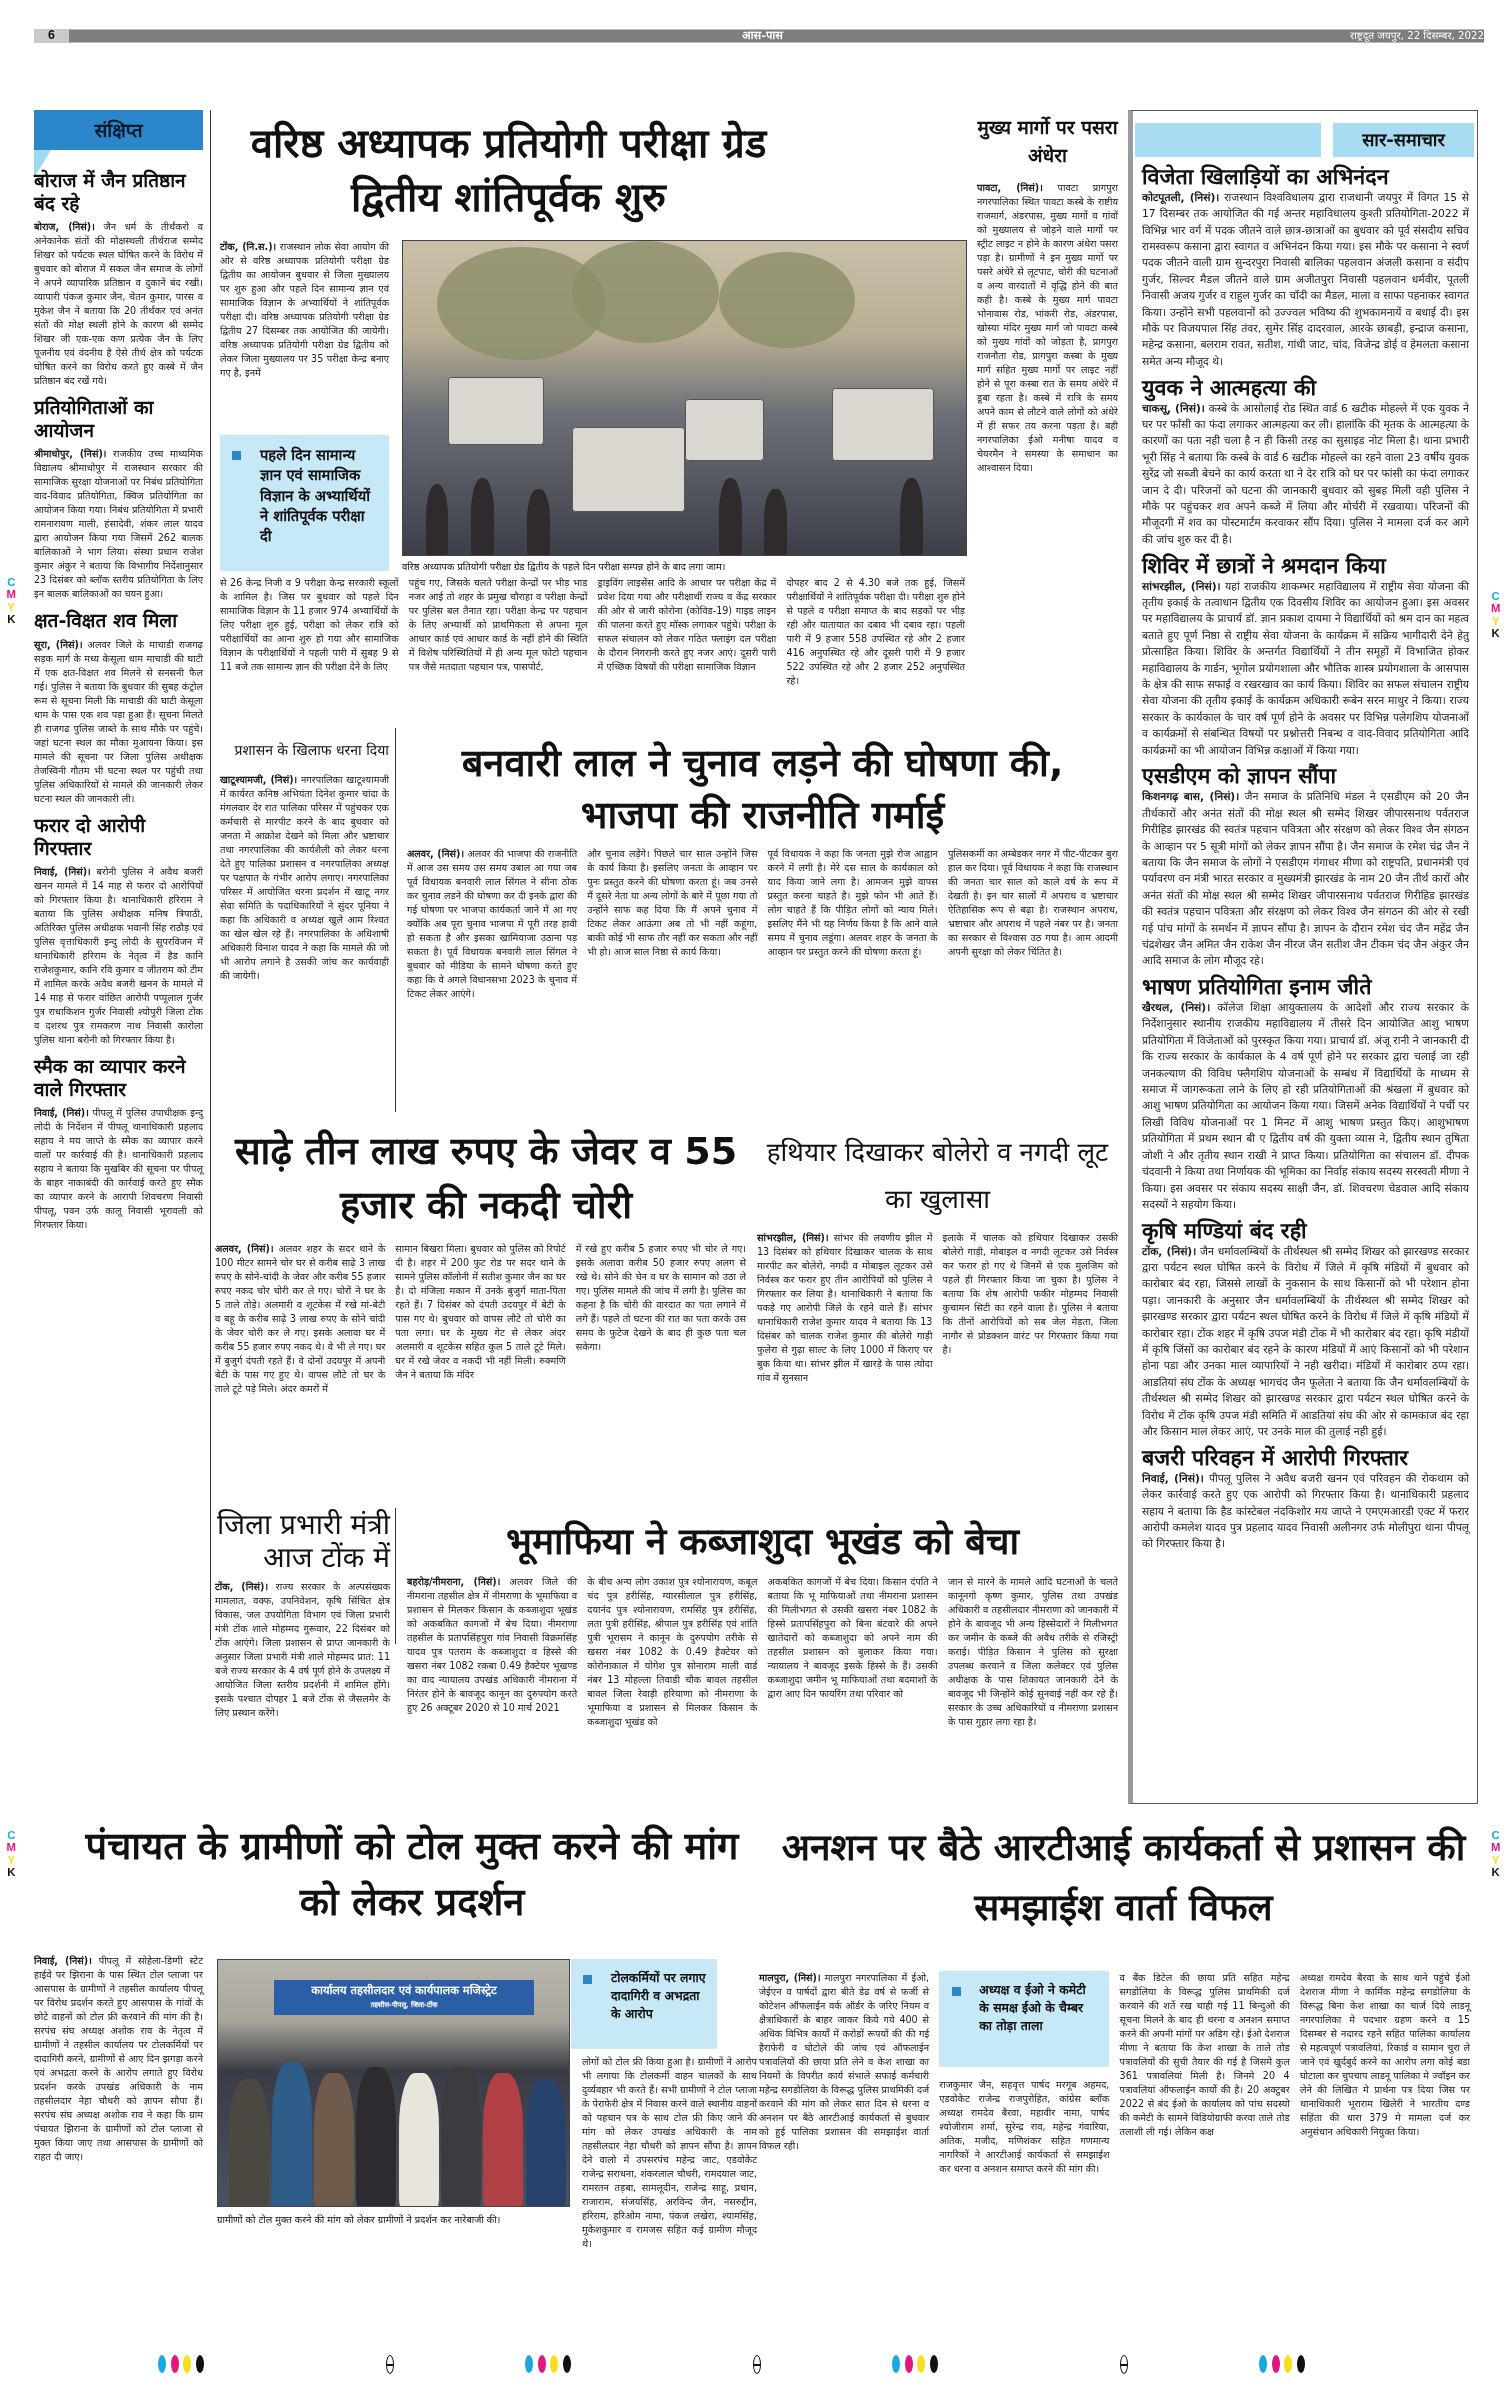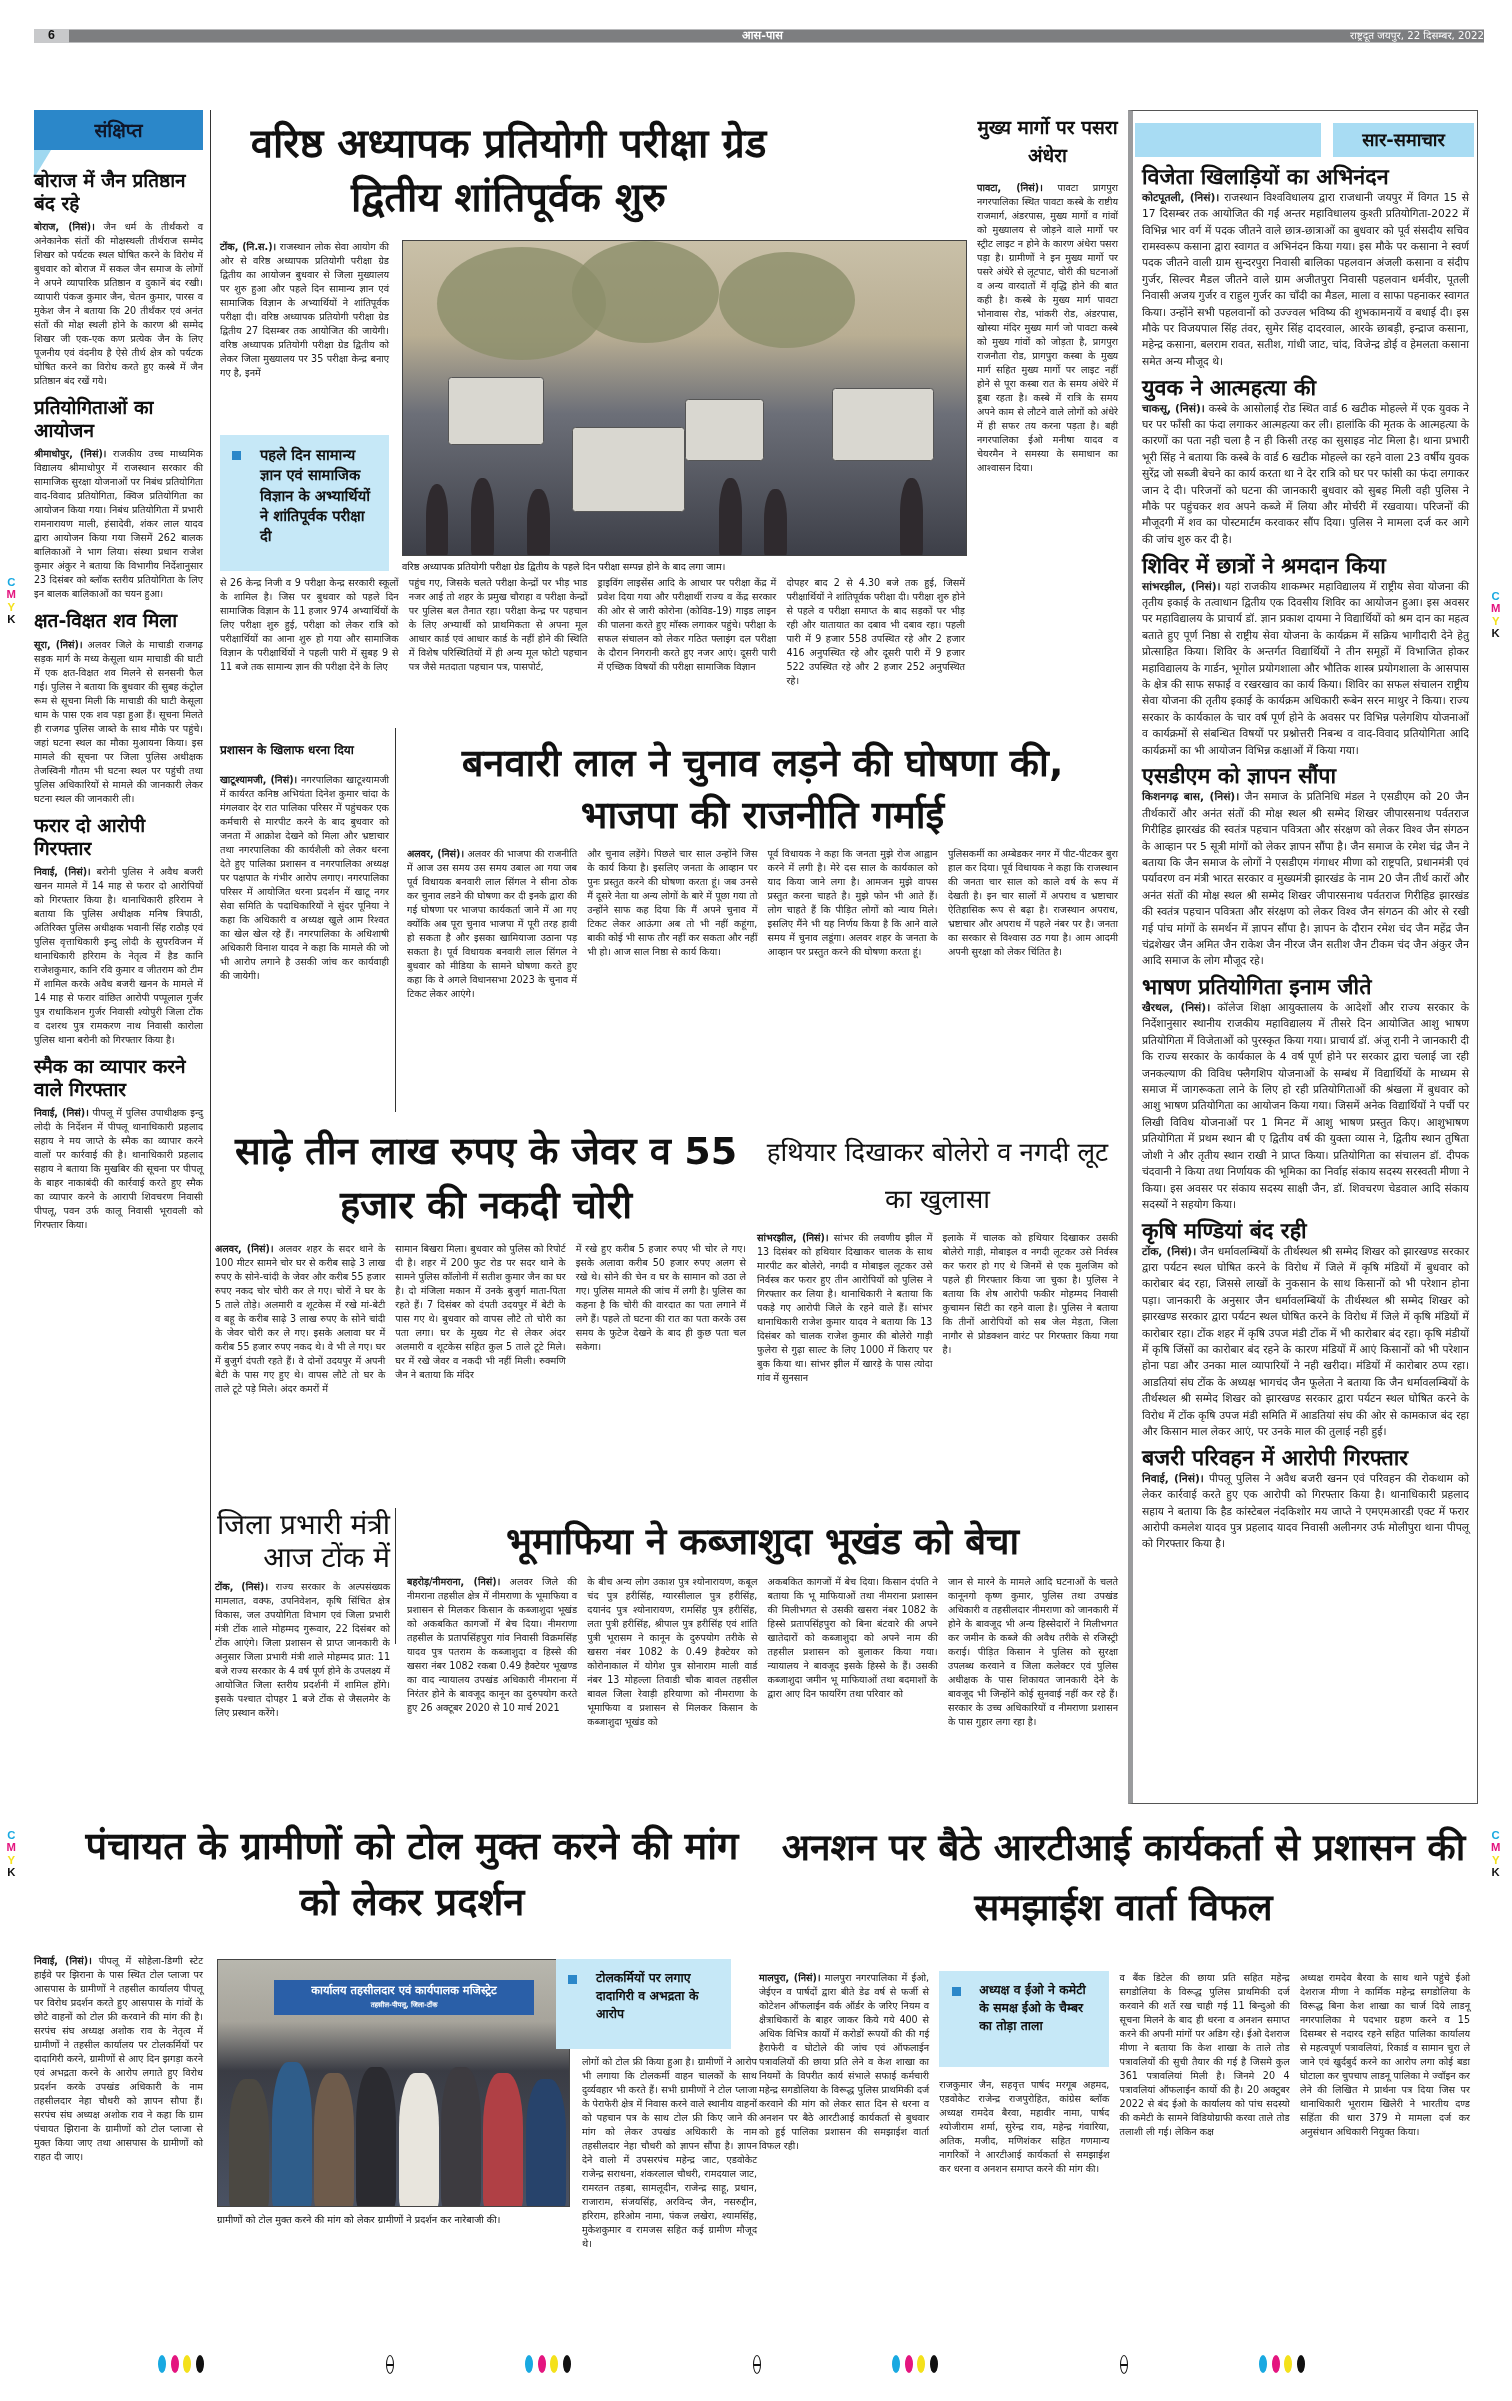--- a/index.html
+++ b/index.html
@@ -155,21 +155,21 @@
     <div class="subhead" style="font-size:21.5px;">कृषि मण्डियां बंद रही</div>
     <p class="body wide"><span class="dateline-lead">टोंक, (निसं)।</span> <span>जैन धर्मावलम्बियों के तीर्थस्थल श्री सम्मेद शिखर को झारखण्ड सरकार द्वारा पर्यटन स्थल घोषित करने के विरोध में जिले में कृषि मंडियों में बुधवार को कारोबार बंद रहा, जिससे लाखों के नुकसान के साथ किसानों को भी परेशान होना पड़ा। जानकारी के अनुसार जैन धर्मावलम्बियों के तीर्थस्थल श्री सम्मेद शिखर को झारखण्ड सरकार द्वारा पर्यटन स्थल घोषित करने के विरोध में जिले में कृषि मंडियों में कारोबार रहा। टोंक शहर में कृषि उपज मंडी टोंक में भी कारोबार बंद रहा। कृषि मंडीयों में कृषि जिंसों का कारोबार बंद रहने के कारण मंडियों में आएं किसानों को भी परेशान होना पडा और उनका माल व्यापारियों ने नही खरीदा। मंडियों में कारोबार ठप्प रहा। आडतियां संघ टोंक के अध्यक्ष भागचंद जैन फूलेता ने बताया कि जैन धर्मावलम्बियों के तीर्थस्थल श्री सम्मेद शिखर को झारखण्ड सरकार द्वारा पर्यटन स्थल घोषित करने के विरोध में टोंक कृषि उपज मंडी समिति में आडतियां संघ की ओर से कामकाज बंद रहा और किसान माल लेकर आएं, पर उनके माल की तुलाई नही हुई।</span></p>
   </div>
   <div style="margin-top:4.5px;">
     <div class="subhead" style="font-size:21.5px;">बजरी परिवहन में आरोपी गिरफ्तार</div>
     <p class="body wide"><span class="dateline-lead">निवाई, (निसं)।</span> <span>पीपलू पुलिस ने अवैध बजरी खनन एवं परिवहन की रोकथाम को लेकर कार्रवाई करते हुए एक आरोपी को गिरफ्तार किया है। थानाधिकारी प्रहलाद सहाय ने बताया कि हैड कांस्टेबल नंदकिशोर मय जाप्ते ने एमएमआरडी एक्ट में फरार आरोपी कमलेश यादव पुत्र प्रहलाद यादव निवासी अलीनगर उर्फ मोलीपुरा थाना पीपलू को गिरफ्तार किया है।</span></p>
   </div>
 </div>
 
 <div class="abs" style="left:220px; top:734px; width:169px;">
-  <div class="subhead" style="font-size:12px; font-weight:bold; text-align:left; line-height:33px;">प्रशासन के खिलाफ धरना दिया</div>
+  <div class="subhead" style="font-size:14px; font-weight:normal; text-align:right; line-height:33px;">प्रशासन के खिलाफ धरना दिया</div>
   <p class="body" style="margin-top:5.6px;"><span class="dateline-lead">खाटूश्यामजी, (निसं)।</span> <span>नगरपालिका खाटूश्यामजी में कार्यरत कनिष्ठ अभियंता दिनेश कुमार चांदा के मंगलवार देर रात पालिका परिसर में पहुंचकर एक कर्मचारी से मारपीट करने के बाद बुधवार को जनता में आक्रोश देखने को मिला और भ्रष्टाचार तथा नगरपालिका की कार्यशैली को लेकर धरना देते हुए पालिका प्रशासन व नगरपालिका अध्यक्ष पर पक्षपात के गंभीर आरोप लगाए। नगरपालिका परिसर में आयोजित धरना प्रदर्शन में खाटू नगर सेवा समिति के पदाधिकारियों ने सुंदर पूनिया ने कहा कि अधिकारी व अध्यक्ष खुले आम रिश्वत का खेल खेल रहे हैं। नगरपालिका के अधिशाषी अधिकारी विनाश यादव ने कहा कि मामले की जो भी आरोप लगाने है उसकी जांच कर कार्यवाही की जायेगी।</span></p>
 </div>
 <div class="vrule" style="left:395px; top:728px; height:384px;"></div>
 
 <div class="abs headline" style="left:407px; top:737px; width:711px; font-size:38px; text-align:center; line-height:52px;">बनवारी लाल ने चुनाव लड़ने की घोषणा की, भाजपा की राजनीति गर्माई</div>
 <div class="abs" style="left:407px; top:847px; width:711px; display:flex; gap:10.2px;">
   <div style="flex:1;">
     <p class="body"><span class="dateline-lead">अलवर, (निसं)।</span> <span>अलवर की भाजपा की राजनीति में आज उस समय उस समय उबाल आ गया जब पूर्व विधायक बनवारी लाल सिंगल ने सीना ठोक कर चुनाव लडने की घोषणा कर दी इनके द्वारा की गई घोषणा पर भाजपा कार्यकर्ता जाने में आ गए क्योंकि अब पूरा चुनाव भाजपा में पूरी तरह हावी हो सकता है और इसका खामियाजा उठाना पड़ सकता है। पूर्व विधायक बनवारी लाल सिंगल ने बुधवार को मीडिया के सामने घोषणा करते हुए कहा कि वे अगले विधानसभा 2023 के चुनाव में टिकट लेकर आएंगे।</span></p>
   </div>
   <div style="flex:1;">
@@ -237,21 +237,21 @@
   <div class="person" style="left:11.3px; top:119px; width:40px; height:130px; background:#4b4842;"></div>
   <div class="person" style="left:54px; top:102px; width:40px; height:147px; background:#2f5d8a;"></div>
   <div class="person" style="left:96px; top:113px; width:40px; height:136px; background:#6e5b4b;"></div>
   <div class="person" style="left:138px; top:107px; width:40px; height:141px; background:#2b2b30;"></div>
   <div class="person" style="left:181px; top:113px; width:40px; height:136px; background:#e8e5dd;"></div>
   <div class="person" style="left:223px; top:107px; width:40px; height:141px; background:#3d3b40;"></div>
   <div class="person" style="left:265px; top:113px; width:40px; height:136px; background:#b04045;"></div>
   <div class="person" style="left:308px; top:119px; width:40px; height:130px; background:#27436b;"></div>
 </div>
 <div class="abs caption" style="left:217px; top:2213px; width:353px;">ग्रामीणों को टोल मुक्त करने की मांग को लेकर ग्रामीणों ने प्रदर्शन कर नारेबाजी की।</div>
-<div class="quote-box" style="left:556px; top:1959px; width:175px; height:90px;">
+<div class="quote-box" style="left:571px; top:1959px; width:146px; height:90px;">
   <span class="sq"></span>
   <div class="qt" style="font-size:12.4px; line-height:18px;">टोलकर्मियों पर लगाए दादागिरी व अभद्रता के आरोप</div>
 </div>
 <div class="abs" style="left:582px; top:2055px; width:175px;">
   <p class="body">लोगों को टोल फ्री किया हुआ है। ग्रामीणों ने आरोप भी लगाया कि टोलकर्मी वाहन चालकों के साथ दुर्व्यवहार भी करते हैं। सभी ग्रामीणों ने टोल प्लाजा के पेराफेरी क्षेत्र में निवास करने वाले स्थानीय वाहनों को पहचान पत्र के साथ टोल फ्री किए जाने की मांग को लेकर उपखंड अधिकारी के नाम तहसीलदार नेहा चौधरी को ज्ञापन सौंपा है। ज्ञापन देने वालो में उपसरपंच महेन्द्र जाट, एडवोकेट राजेन्द्र सराधना, शंकरलाल चौधरी, रामदयाल जाट, रामरतन तड़बा, सामलूदीन, राजेन्द्र साहू, प्रधान, राजाराम, संजयसिंह, अरविन्द जैन, नसरुद्दीन, हरिराम, हरिओम नामा, पंकज लखेरा, श्यामसिंह, मुकेशकुमार व रामजस सहित कई ग्रामीण मौजूद थे।</p>
 </div>
 
 <div class="abs headline" style="left:768px; top:1818px; width:711px; font-size:37px; text-align:center; line-height:60px;">अनशन पर बैठे आरटीआई कार्यकर्ता से प्रशासन की समझाईश वार्ता विफल</div>
 <div class="abs" style="left:759px; top:1971px; width:711px; display:flex; gap:10.2px;">
   <div style="flex:1;">

